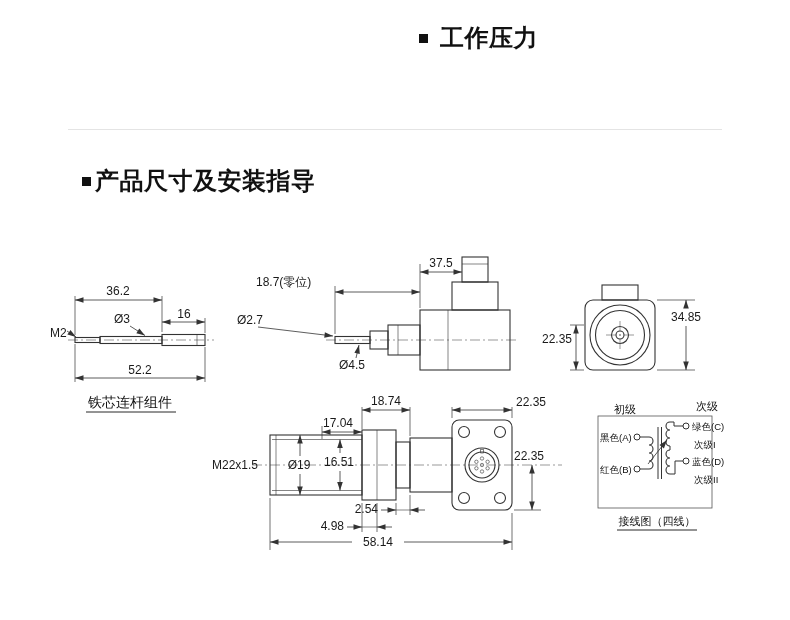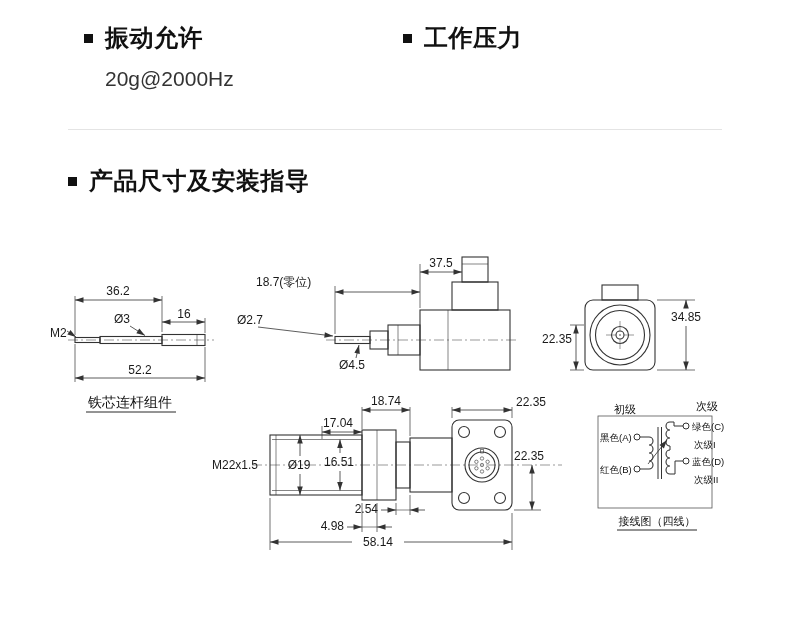--- a/index.html
+++ b/index.html
@@ -2,29 +2,29 @@
 <html><head>
 <meta charset="utf-8">
 <style>
   html,body{margin:0;padding:0;background:#fff;}
   body{width:790px;height:620px;font-family:"Liberation Sans",sans-serif;-webkit-font-smoothing:antialiased;}
   .page{position:relative;width:790px;height:620px;background:#fff;overflow:hidden;}
 
   
   .spec{position:absolute;top:22px;}
   .spec.s1{left:84px;}
-  .spec.s2{left:403px;}
+  .spec.s2{left:419px;}
   .spec-head{display:flex;align-items:center;gap:12px;}
   .bullet{width:9px;height:9px;background:#111;flex:0 0 auto;}
   .spec-title{font-size:24px;font-weight:700;color:#111;letter-spacing:.5px;}
   .spec-value{margin:13px 0 0 21px;font-size:21px;color:#333;}
 
   .divider{position:absolute;top:129px;left:68px;width:654px;height:0;border-top:1px solid #e4e4e4;}
 
-  .section{position:absolute;top:165px;left:68px;display:flex;align-items:center;gap:12px;}
+  .section{position:absolute;top:165px;left:82px;display:flex;align-items:center;gap:4px;}
   .section-title{font-size:24px;font-weight:700;color:#111;letter-spacing:.5px;}
 
   
   svg.drawing{position:absolute;top:220px;left:0;}
   .ol{fill:none;stroke:#333;stroke-width:1.1;}
   .thin{fill:none;stroke:#333;stroke-width:0.6;}
   .ext{stroke:#333;stroke-width:0.7;fill:none;}
   .dim{stroke:#333;stroke-width:0.8;fill:none;}
   .cl{stroke:#555;stroke-width:0.6;stroke-dasharray:10 3 2 3;fill:none;}
   .dt{font-family:"Liberation Sans",sans-serif;font-size:12px;fill:#1a1a1a;}
@@ -35,27 +35,20 @@
   .wire{fill:none;stroke:#333;stroke-width:1;}
   .coil{fill:none;stroke:#333;stroke-width:1.1;}
   .wt{font-family:"Liberation Sans",sans-serif;font-size:9.5px;fill:#111;}
   .wl{font-family:"Liberation Sans",sans-serif;font-size:11px;fill:#111;}
 </style>
 </head>
 <body>
 
 <div class="page">
 
-  <div class="spec s1">
-    <div class="spec-head">
-      <span class="bullet"></span>
-      <span class="spec-title">振动允许</span>
-    </div>
-    <div class="spec-value">20g@2000Hz</div>
-  </div>
 
   <div class="spec s2">
     <div class="spec-head">
       <span class="bullet"></span>
       <span class="spec-title">工作压力</span>
     </div>
   </div>
 
   <div class="divider"></div>
 

